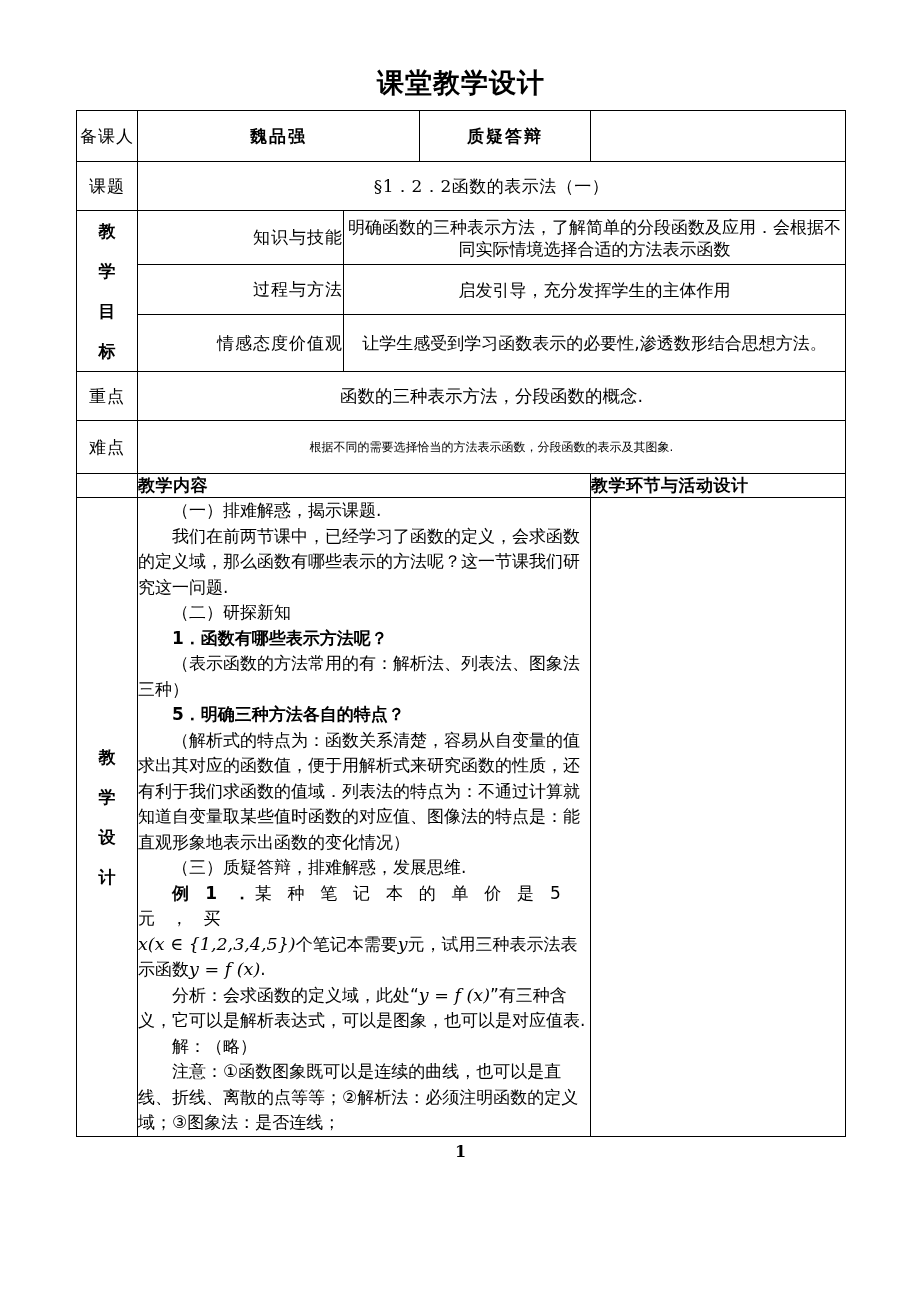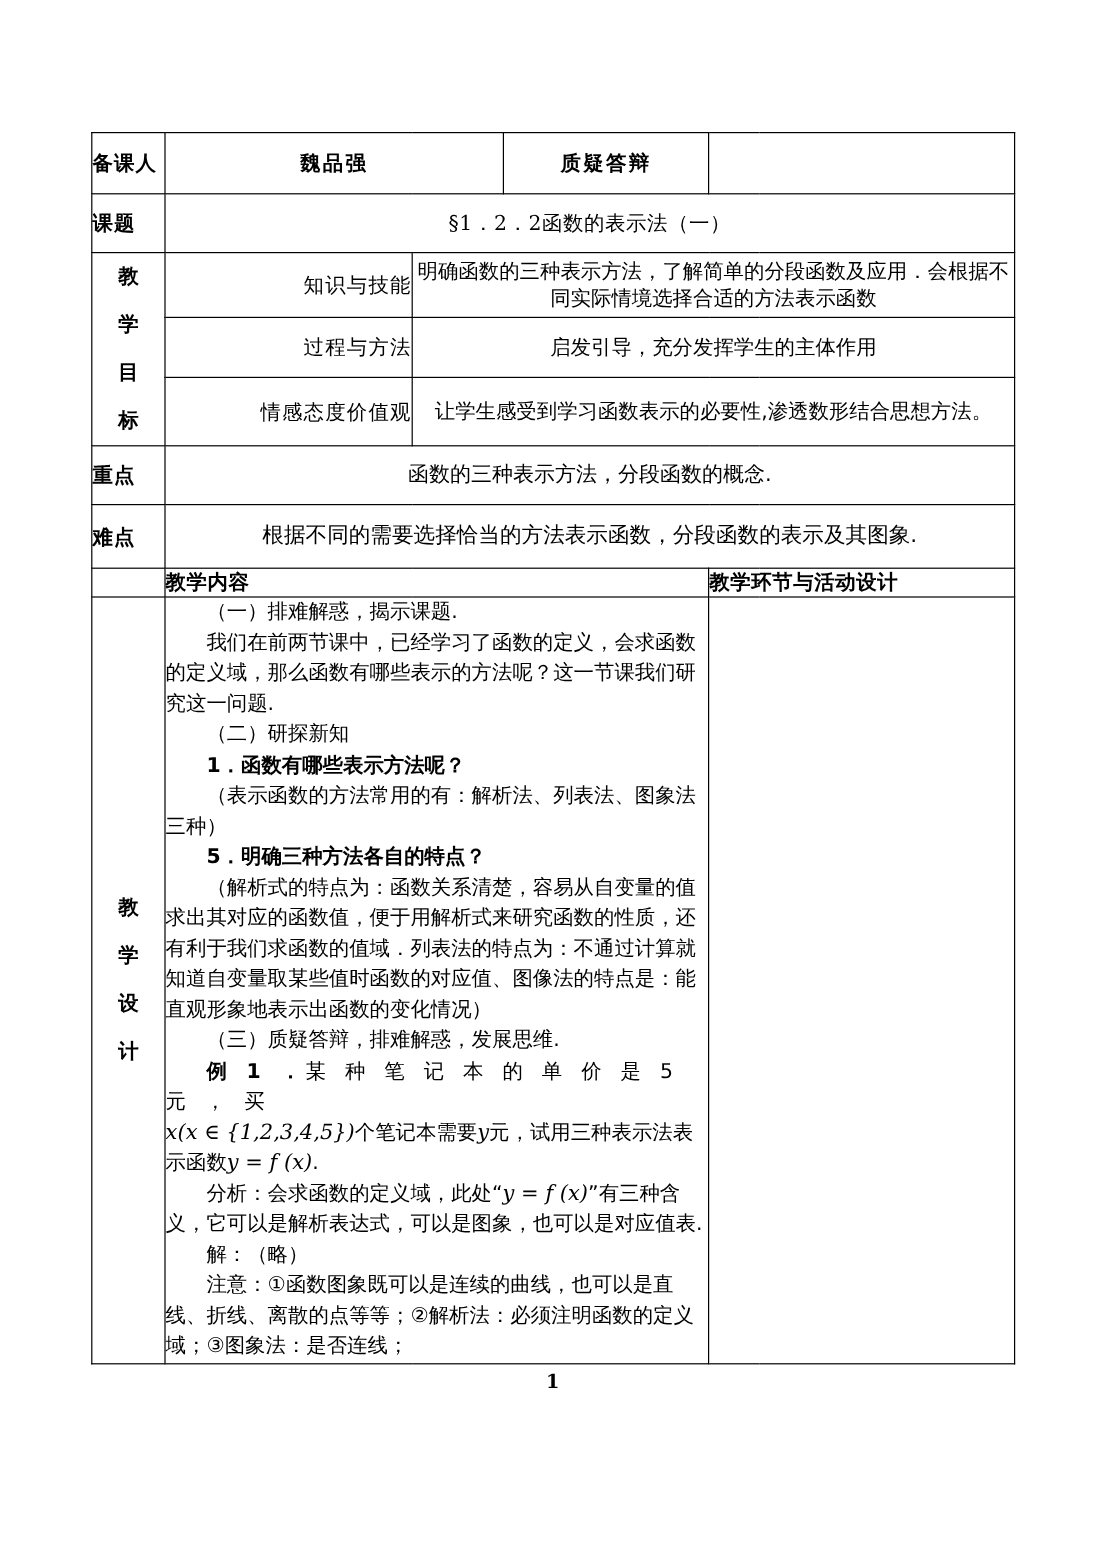--- a/index.html
+++ b/index.html
@@ -42,22 +42,22 @@
     border-collapse: collapse;
     table-layout: fixed;
   }
   table.lesson td {
     border: 1px solid #000000;
     padding: 0;
     vertical-align: middle;
     font-size: 17px;
   }
   .rowlabel {
-    text-align: left;
-    font-weight: bold;
+    text-align: center;
+    font-weight: normal;
     font-size: 19px;
     letter-spacing: 1px;
   }
   .vlabel {
     text-align: center;
     font-weight: bold;
     font-size: 19px;
     line-height: 40px;
   }
   .vlabel span {
@@ -130,20 +130,21 @@
     font-size: 16px;
     font-weight: bold;
     font-family: "DejaVu Serif", "Liberation Serif", serif;
   }
 </style>
 </head>
 <body>
 
 <div class="page">
 
+  <div class="doc-title">课堂教学设计</div>
 
   <table class="lesson">
     <colgroup>
       <col style="width:61px">
       <col style="width:206px">
       <col style="width:76px">
       <col style="width:171px">
       <col style="width:42px">
       <col style="width:213px">
     </colgroup>
@@ -180,21 +181,21 @@
       <td class="bodycell" colspan="4">让学生感受到学习函数表示的必要性,渗透数形结合思想方法。</td>
     </tr>
 
     <tr>
       <td class="rowlabel" style="height:48px">重点</td>
       <td class="bodycell" colspan="5" style="font-size:17.5px">函数的三种表示方法，分段函数的概念.</td>
     </tr>
 
     <tr>
       <td class="rowlabel" style="height:52px">难点</td>
-      <td class="bodycell" colspan="5" style="font-size:18px">根据不同的需要选择恰当的方法表示函数，分段函数的表示及其图象.</td>
+      <td class="bodycell" colspan="5" style="font-size:12px">根据不同的需要选择恰当的方法表示函数，分段函数的表示及其图象.</td>
     </tr>
 
     <tr>
       <td></td>
       <td class="colhead" colspan="3">教学内容</td>
       <td class="colhead" colspan="2">教学环节与活动设计</td>
     </tr>
 
     <tr>
       <td class="vlabel" style="height:620px">

